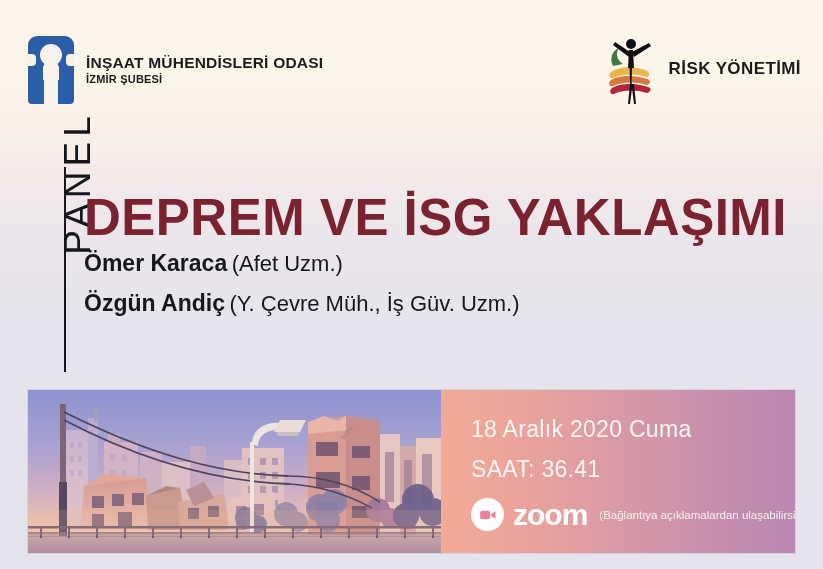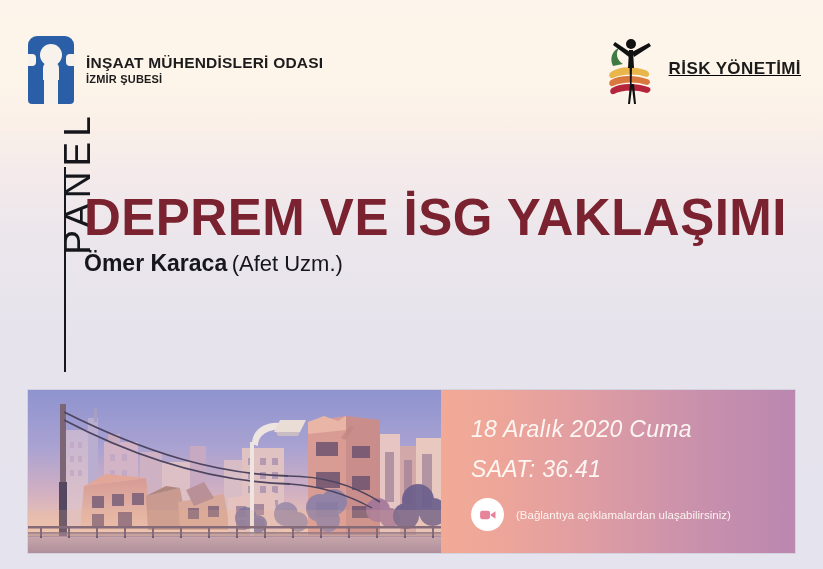--- a/index.html
+++ b/index.html
@@ -93,21 +93,20 @@
   .tmmob-text .l2 { font-size: 15.5px; }
   .tmmob-text .l3 { font-size: 11px; }
 
   .logo-right {
     position: absolute;
     right: 22px;
     top: 32px;
     display: flex;
     align-items: center;
     gap: 10px;
-    text-decoration: underline;
   }
   .rymd-mark {
     position: relative;
     width: 56px;
     height: 74px;
     flex: 0 0 auto;
   }
   .rymd-text {
     color: #1b1b1b;
     font-weight: bold;
@@ -210,21 +209,20 @@
   }
   .info-panel-bg {
     position: absolute;
     inset: 0;
     background: linear-gradient(to right, #f2aa96 0%, #eda59a 18%, #df9da3 42%, #cf94aa 64%, #c28cae 84%, #bc87b0 100%);
   }
   .info-inner {
     position: relative;
     padding: 26px 0 0 30px;
     color: #fdf6f2;
-    font-style: italic;
   }
   .date-line {
     font-size: 23px;
     letter-spacing: 0.3px;
     margin-bottom: 13px;
     font-weight: normal;
   }
   .time-line {
     font-size: 23px;
     letter-spacing: 0.3px;
@@ -306,20 +304,24 @@
     <span>PANEL</span>
   </div>
   <div class="panel-rule"></div>
 
   <div class="title">DEPREM VE İSG YAKLAŞIMI</div>
 
   <div class="speakers">
     <div class="speaker">
       <span class="nm">Ömer Karaca</span>
       <span class="ttl">(Afet Uzm.)</span>
+    </div>
+    <div class="speaker">
+      <span class="nm">Özgün Andiç</span>
+      <span class="ttl">(Y. Çevre Müh., İş Güv. Uzm.)</span>
     </div>
   </div>
 
   <div class="bottom-band">
 
     <div class="city-img">
       <svg viewBox="0 0 413 163" preserveAspectRatio="none">
         <defs>
           <linearGradient id="sky" x1="0" y1="0" x2="0" y2="1">
             <stop offset="0%" stop-color="#8e93cf"></stop>
@@ -507,18 +509,19 @@
         <div class="date-line">18 Aralık 2020 Cuma</div>
         <div class="time-line">SAAT: 36.41</div>
       </div>
       <div class="zoom-row">
         <div class="zoom-badge">
           <svg viewBox="0 0 24 24" width="20" height="20">
             <rect x="2.5" y="7" width="12" height="10" rx="2.5" fill="#e8849a"></rect>
             <path d="M15.5 11.2 L21 7.6 L21 16.4 L15.5 12.8 Z" fill="#e8849a"></path>
           </svg>
         </div>
+        <div class="zoom-word">zoom</div>
         <div class="zoom-note">(Bağlantıya açıklamalardan ulaşabilirsiniz)</div>
       </div>
     </div>
 
   </div>
 </div>
 
 </body></html>

